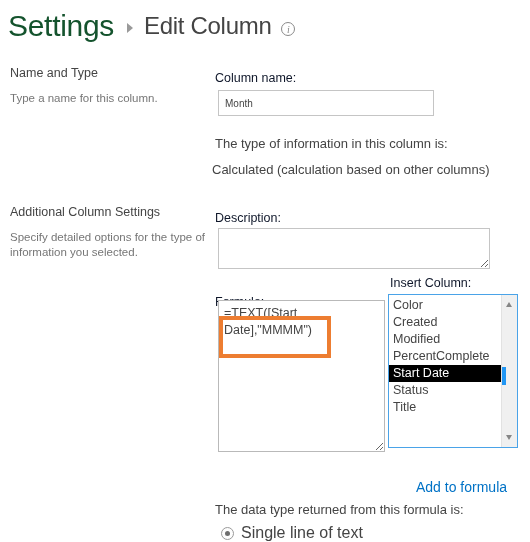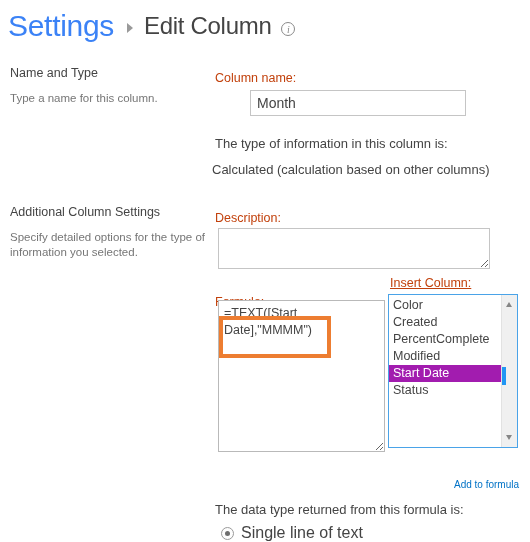--- a/index.html
+++ b/index.html
@@ -21,21 +21,21 @@
     position: absolute;
     left: 8px;
     top: 4px;
     display: flex;
     align-items: center;
     height: 44px;
   }
   .crumb-settings {
     font-size: 30px;
     font-weight: 300;
-    color: #3b82f6;
+    color: #14532d;
     letter-spacing: -0.3px;
     line-height: 1;
   }
   .crumb-sep {
     width: 0;
     height: 0;
     border-top: 5px solid transparent;
     border-bottom: 5px solid transparent;
     border-left: 6px solid #9a9a9a;
     margin: 3px 11px 0 13px;
@@ -82,44 +82,43 @@
     font-size: 11.5px;
     color: #767676;
     line-height: 15px;
     margin: 0;
   }
 
   
   .field-label {
     position: absolute;
     font-size: 12.5px;
-    color: #c2410c;
+    color: #0f172a;
   }
   .static-text {
     position: absolute;
     font-size: 13px;
     color: #444444;
   }
 
   .lbl-column-name { left: 215px; top: 71px; }
   .txt-column-name {
     position: absolute;
     left: 218px;
     top: 90px;
     width: 216px;
     height: 26px;
     box-sizing: border-box;
     border: 1px solid #c5c5c5;
     background: #ffffff;
     font-family: "Liberation Sans", sans-serif;
-    font-size: 14px;
+    font-size: 10px;
     color: #444444;
     padding: 0 6px;
     outline: none;
-    margin-left: 32px;
   }
 
   .txt-type-intro { left: 215px; top: 136px; }
   .txt-type-value { left: 212px; top: 162px; }
 
   .lbl-description { left: 215px; top: 211px; }
   .txt-description {
     position: absolute;
     left: 218px;
     top: 228px;
@@ -130,21 +129,21 @@
     background: #ffffff;
     font-family: "Liberation Sans", sans-serif;
     font-size: 12.5px;
     color: #444444;
     padding: 3px 5px;
     resize: both;
     outline: none;
   }
 
   .lbl-formula { left: 215px; top: 278px; margin-top: 17px; }
-  .lbl-insert-column { left: 390px; top: 276px; text-decoration: underline; }
+  .lbl-insert-column { left: 390px; top: 276px; }
 
   
   .formula-wrap {
     position: absolute;
     left: 218px;
     top: 300px;
     width: 167px;
     height: 152px;
   }
   .txt-formula {
@@ -194,21 +193,21 @@
   }
   .listbox-item {
     font-size: 12.5px;
     color: #444444;
     line-height: 17px;
     padding: 0 4px;
     white-space: nowrap;
     cursor: default;
   }
   .listbox-item.selected {
-    background: #a21caf;
+    background: #000000;
     color: #ffffff;
   }
   .listbox-scroll {
     flex: 0 0 15px;
     width: 15px;
     background: #f0f0f0;
     border-left: 1px solid #e2e2e2;
     position: relative;
   }
   .scroll-arrow {
@@ -240,23 +239,23 @@
     left: 0;
     top: 72px;
     width: 4px;
     height: 18px;
     background: #2196f3;
   }
 
   
   .link-add-formula {
     position: absolute;
-    left: 454px;
+    left: 416px;
     top: 479px;
-    font-size: 10px;
+    font-size: 14px;
     color: #0072c6;
     text-decoration: none;
     cursor: pointer;
   }
 
   
   .txt-datatype-intro { left: 215px; top: 502px; }
 
   .radio-row {
     position: absolute;
@@ -325,24 +324,25 @@
 
 <div class="formula-wrap">
   <textarea class="txt-formula" style="">=TEXT([Start Date],"MMMM")</textarea>
   <div class="formula-highlight"></div>
 </div>
 
 <div class="insert-listbox">
   <div class="listbox-items">
     <div class="listbox-item">Color</div>
     <div class="listbox-item">Created</div>
+    <div class="listbox-item">Modified</div>
     <div class="listbox-item">PercentComplete</div>
-    <div class="listbox-item">Modified</div>
     <div class="listbox-item selected">Start Date</div>
     <div class="listbox-item">Status</div>
+    <div class="listbox-item">Title</div>
   </div>
   <div class="listbox-scroll">
     <div class="scroll-arrow up">
         <i></i>
       </div>
     <div class="scroll-thumb-mark"></div>
     <div class="scroll-arrow down">
         <i></i>
       </div>
   </div>

